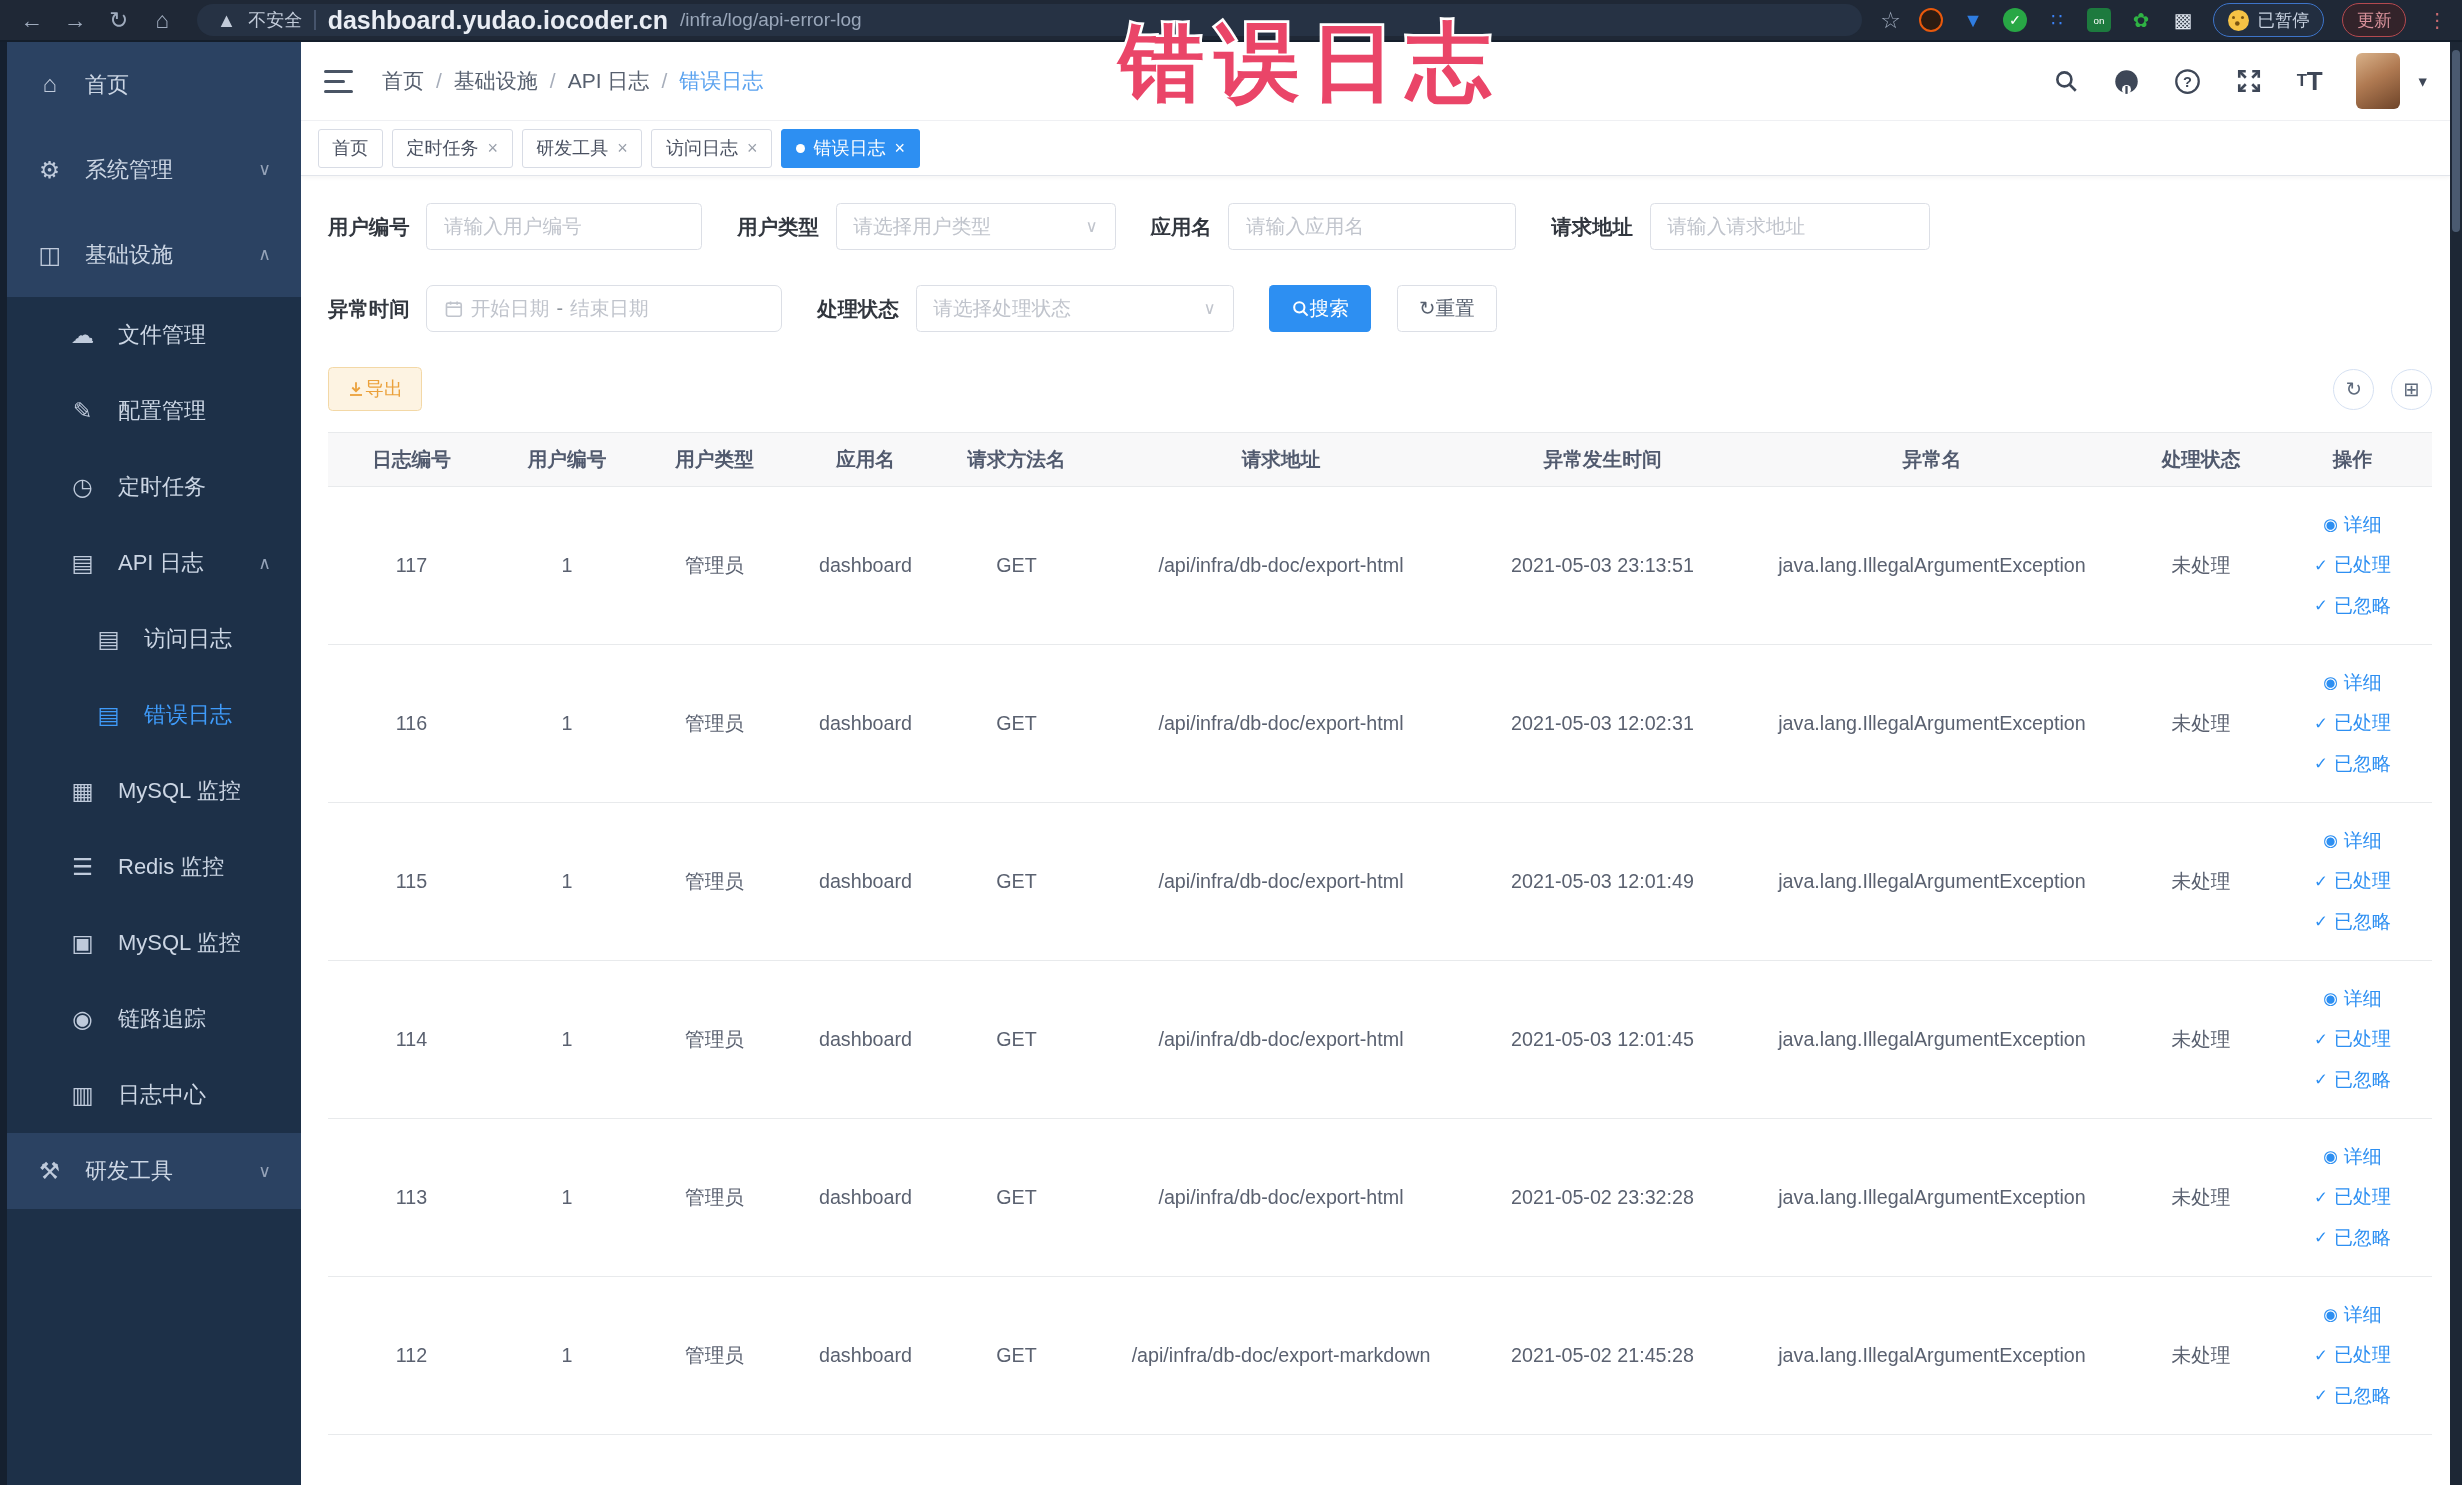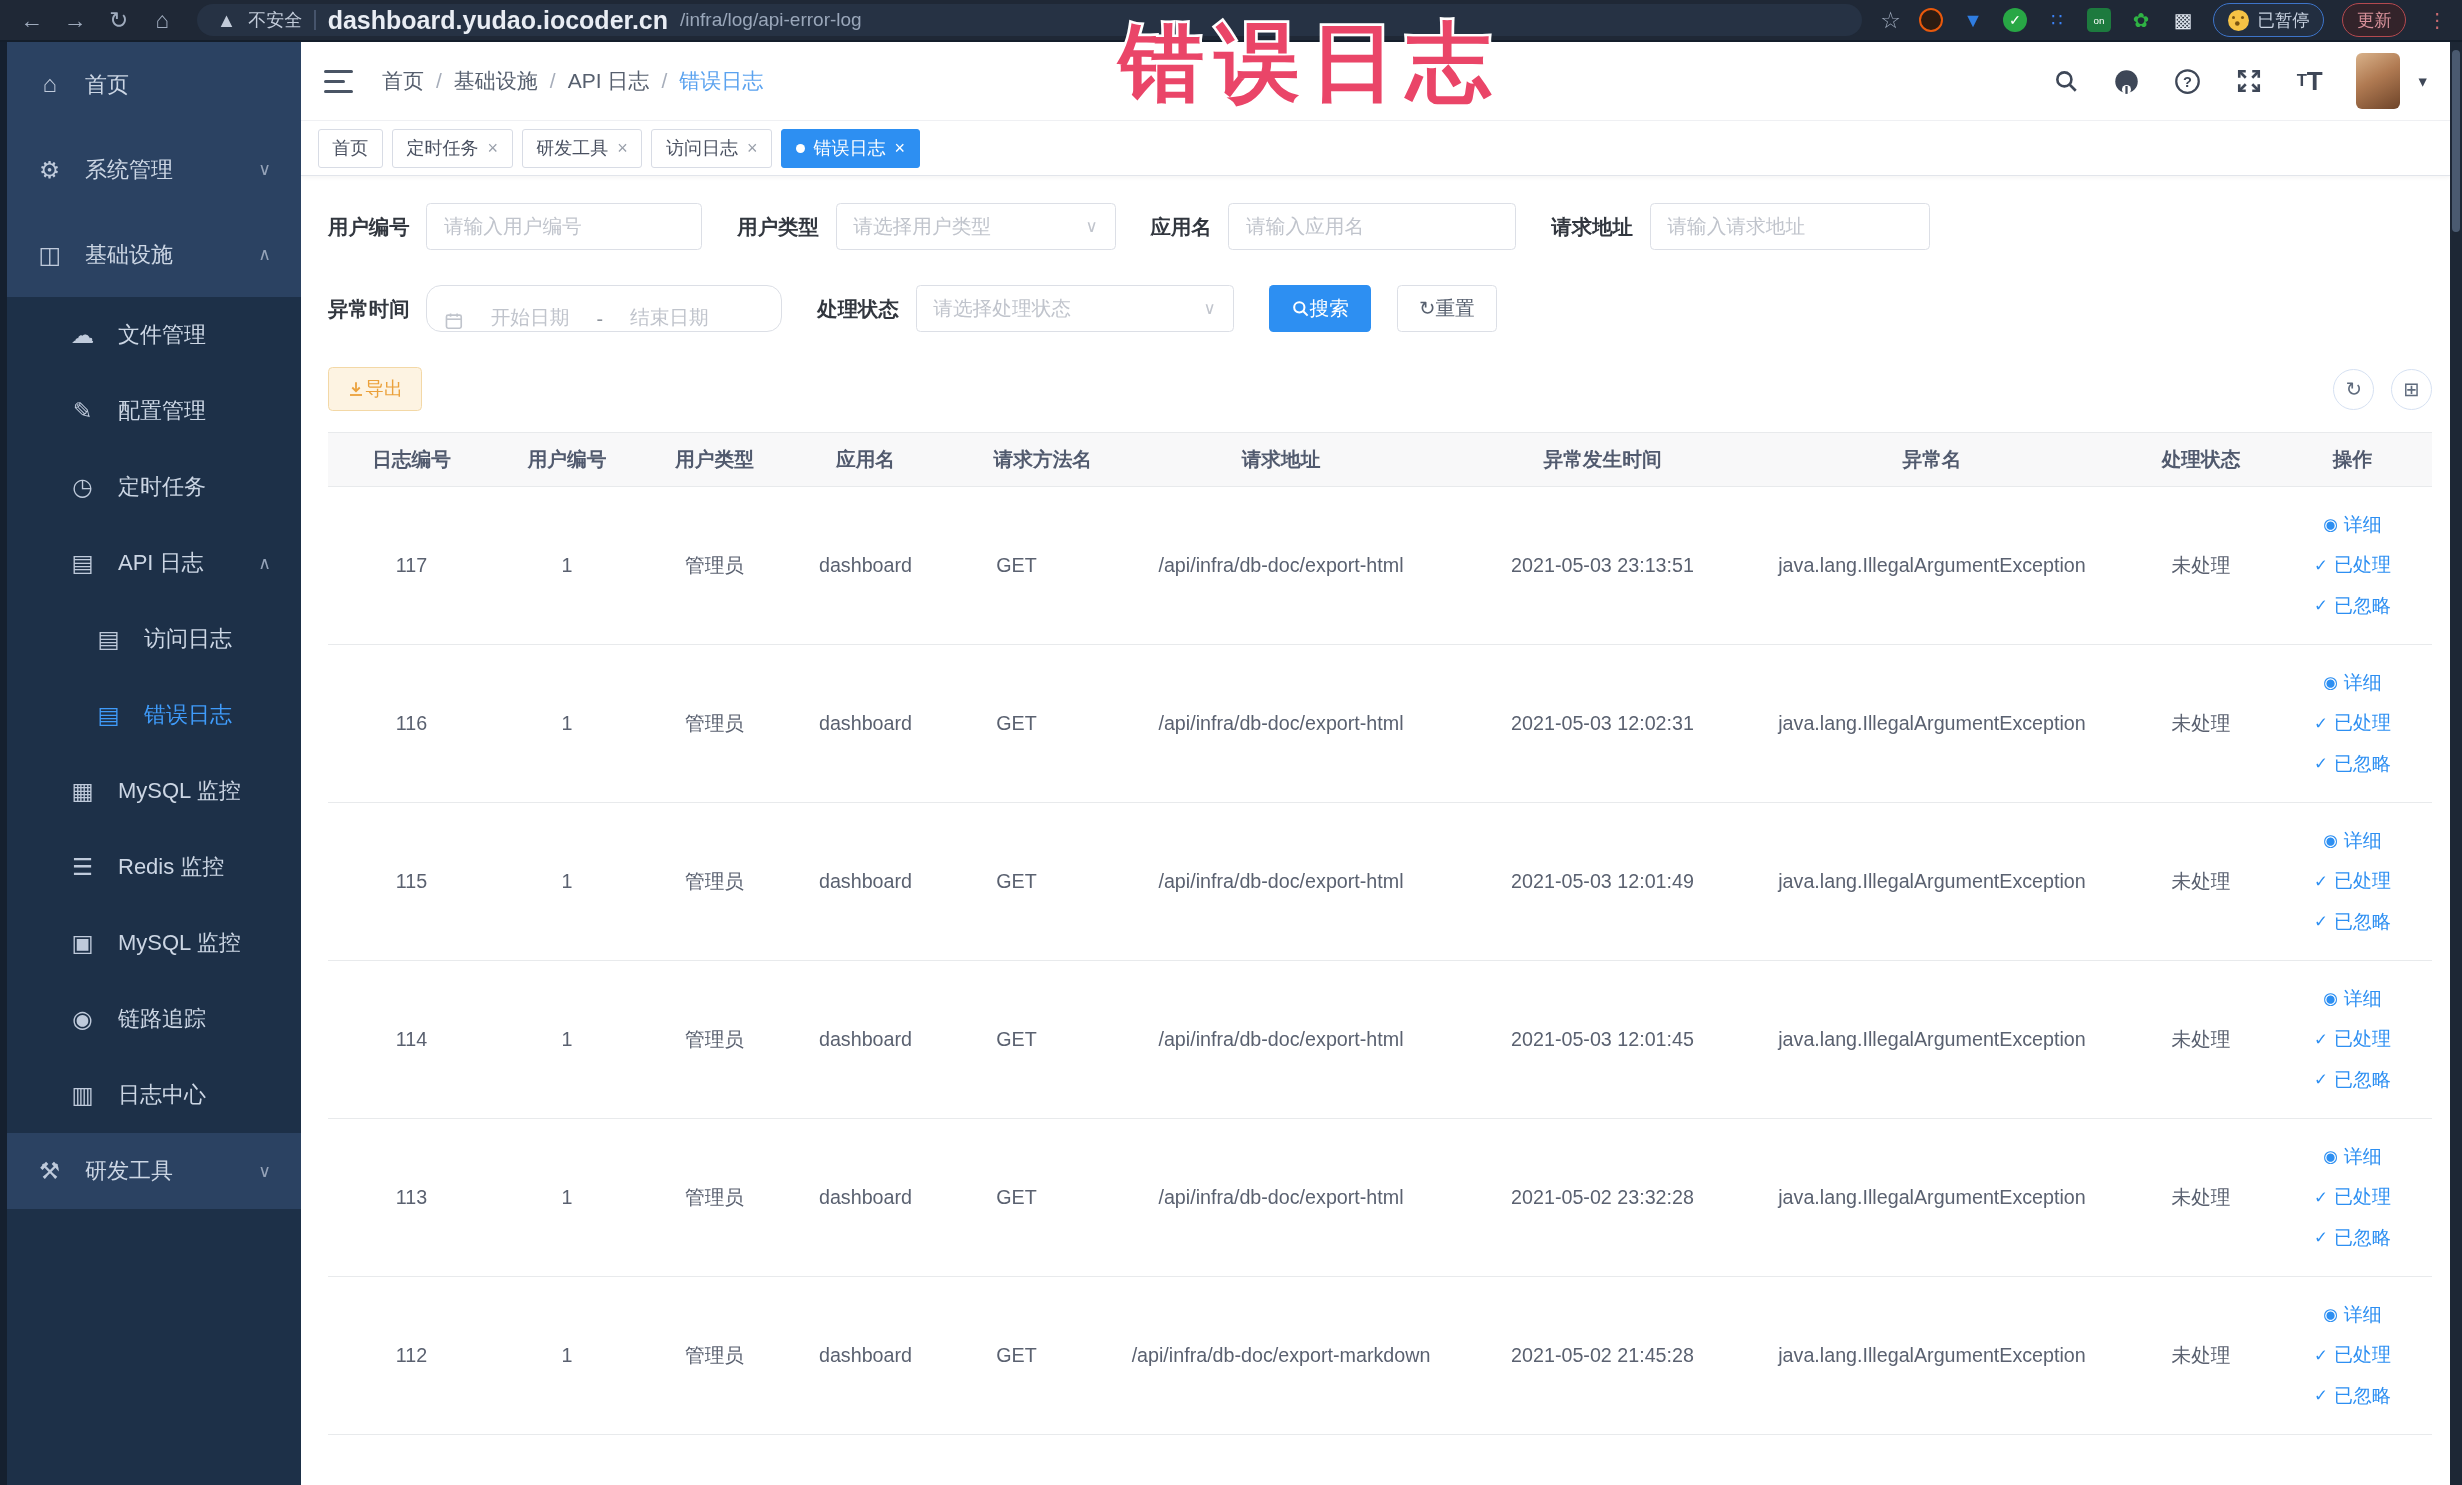--- a/index.html
+++ b/index.html
@@ -87,22 +87,22 @@
     padding:27px 18px 0 27px; overflow:hidden; }
   .frow { display:flex; align-items:center; margin-bottom:35px; }
   .fg { display:flex; align-items:center; margin-right:35px; }
   .flabel { font-size:20.4px; font-weight:bold; color:#32373f; margin-right:16.7px; white-space:nowrap; }
   .tbox { height:47px; border:0.8px solid #dcdfe6; border-radius:4.5px; background:#fff; font-size:19.7px;
     color:#606266; padding:0 16.7px; }
   input.tbox::placeholder { color:#c0c4cc; }
   .selbox { height:47px; border:0.8px solid #dcdfe6; border-radius:4.5px; background:#fff; font-size:19.7px;
     display:flex; align-items:center; justify-content:space-between; padding:0 16.7px; color:#c0c4cc; }
   .selbox .caret { color:#c0c4cc; font-size:16.7px; }
-  .datebox { height:47px; border:0.8px solid #dcdfe6; border-radius:15px; background:#fff; font-size:19.7px;
-    display:flex; align-items:flex-end; gap:27px; padding:0 16.7px; color:#c0c4cc; }
+  .datebox { height:47px; border:0.8px solid #dcdfe6; border-radius:7px; background:#fff; font-size:19.7px;
+    display:flex; align-items:center; gap:7px; padding:0 16.7px; color:#c0c4cc; }
   .datebox .rng-sep { color:#8d939c; }
   .btn { height:47px; border-radius:4.5px; font-size:19.7px; display:flex; align-items:center; 
     padding:0 21px; border:0.8px solid transparent; white-space:nowrap; }
   .btn-primary { background:#2d8ff2; color:#fff; }
   .btn-plain { background:#fff; border-color:#dcdfe6; color:#57606f; }
   .btn-warn { height:44px; background:#fdf3e2; border-color:#f3d8a6; color:#eba13c; font-size:19px; padding:0 18px; }
   .toolbar { display:flex; align-items:center; justify-content:space-between; margin-bottom:21px; }
   .tool-right { display:flex; gap:16.7px; }
   .circ { width:41px; height:41px; border-radius:50%; border:0.8px solid #d6e1f2; background:#fff;
     color:#5f6b7d; font-size:19.7px; display:flex; align-items:center; justify-content:center; }
@@ -387,21 +387,21 @@
       <span class="circ">⊞</span>
     </div>
   </div>
 
   <div class="tbl">
     <div class="th-row" id="thead">
         <div class="th" style="width: 167px;">日志编号</div>
         <div class="th" style="width: 144px;">用户编号</div>
         <div class="th" style="width: 151px;">用户类型</div>
         <div class="th" style="width: 151px;">应用名</div>
-        <div class="th" style="width: 151px; text-align: right;">请求方法名</div>
+        <div class="th" style="width: 151px;">请求方法名</div>
         <div class="th" style="width: 378px;">请求地址</div>
         <div class="th" style="width: 265px;">异常发生时间</div>
         <div class="th" style="width: 394px;">异常名</div>
         <div class="th" style="width: 144px;">处理状态</div>
         <div class="th" style="width: 159px;">操作</div>
       </div>
     <div id="tbody">
         <div class="tr">
           <div class="td" style="width: 167px;">117</div>
           <div class="td" style="width: 144px;">1</div>

